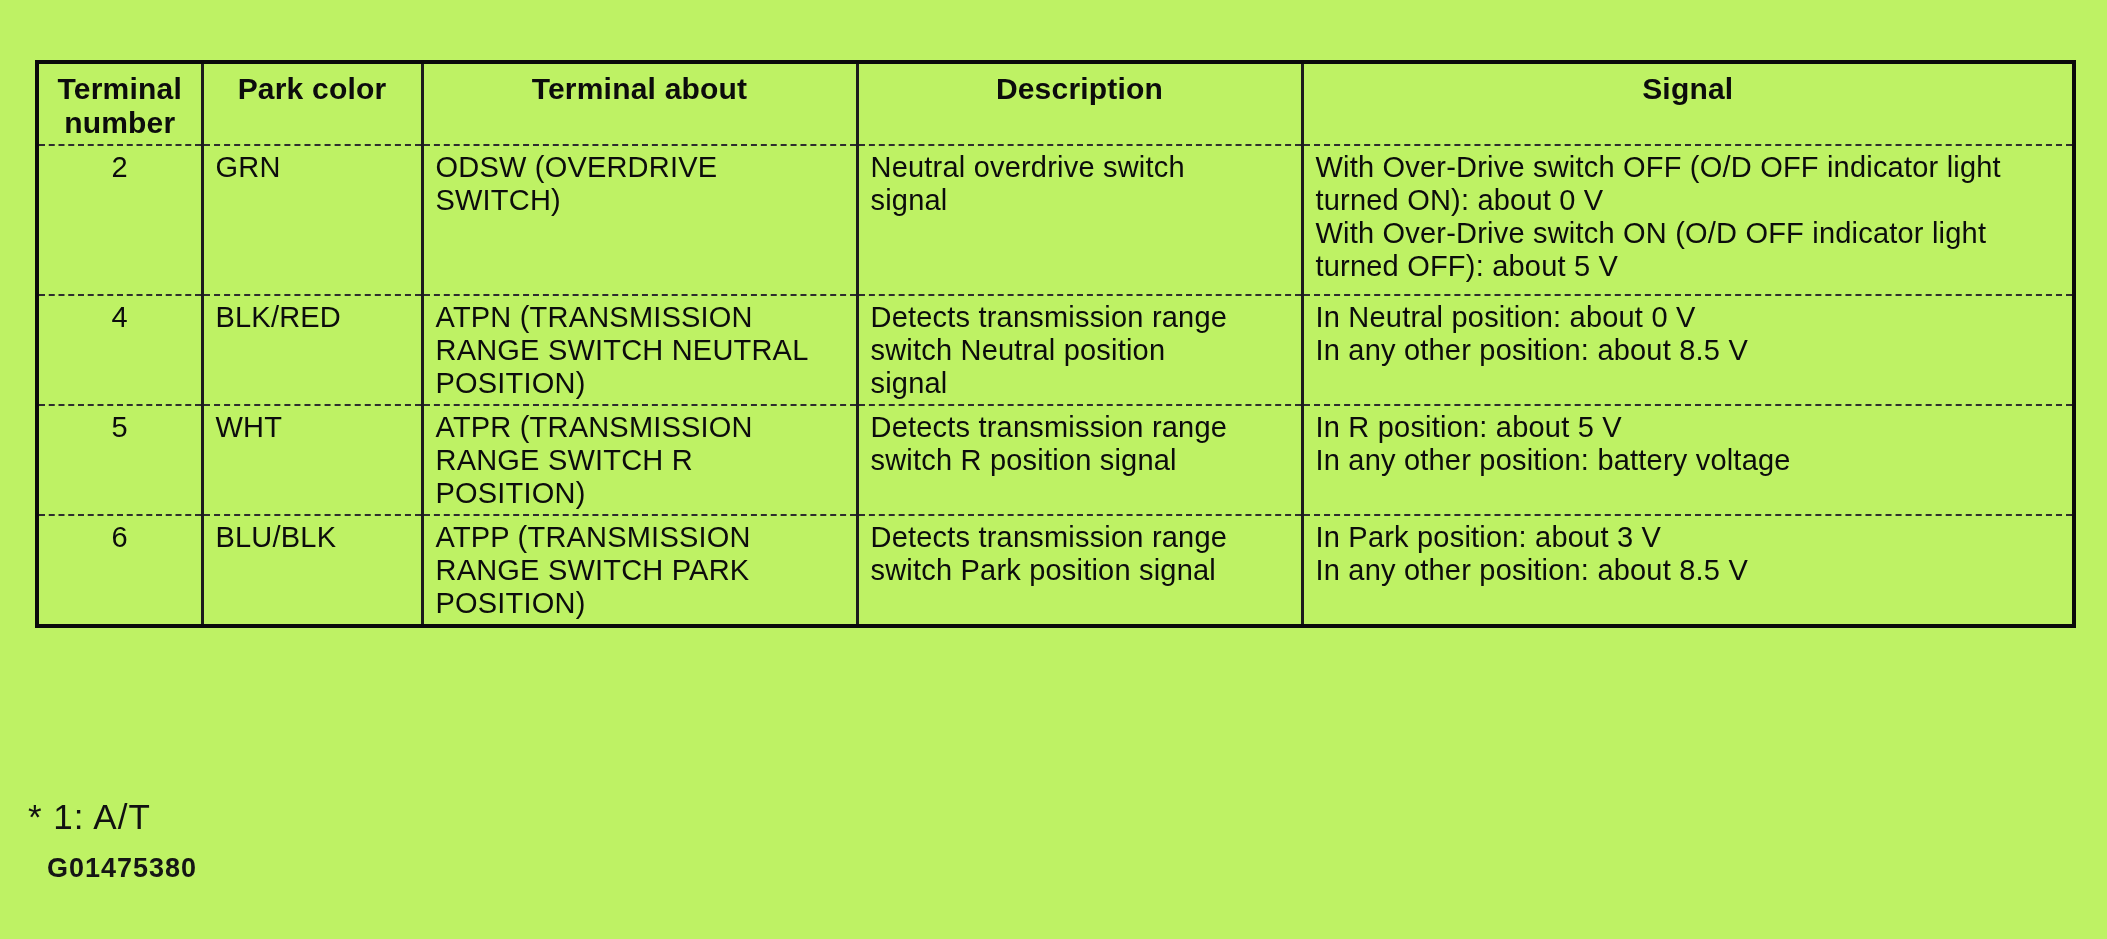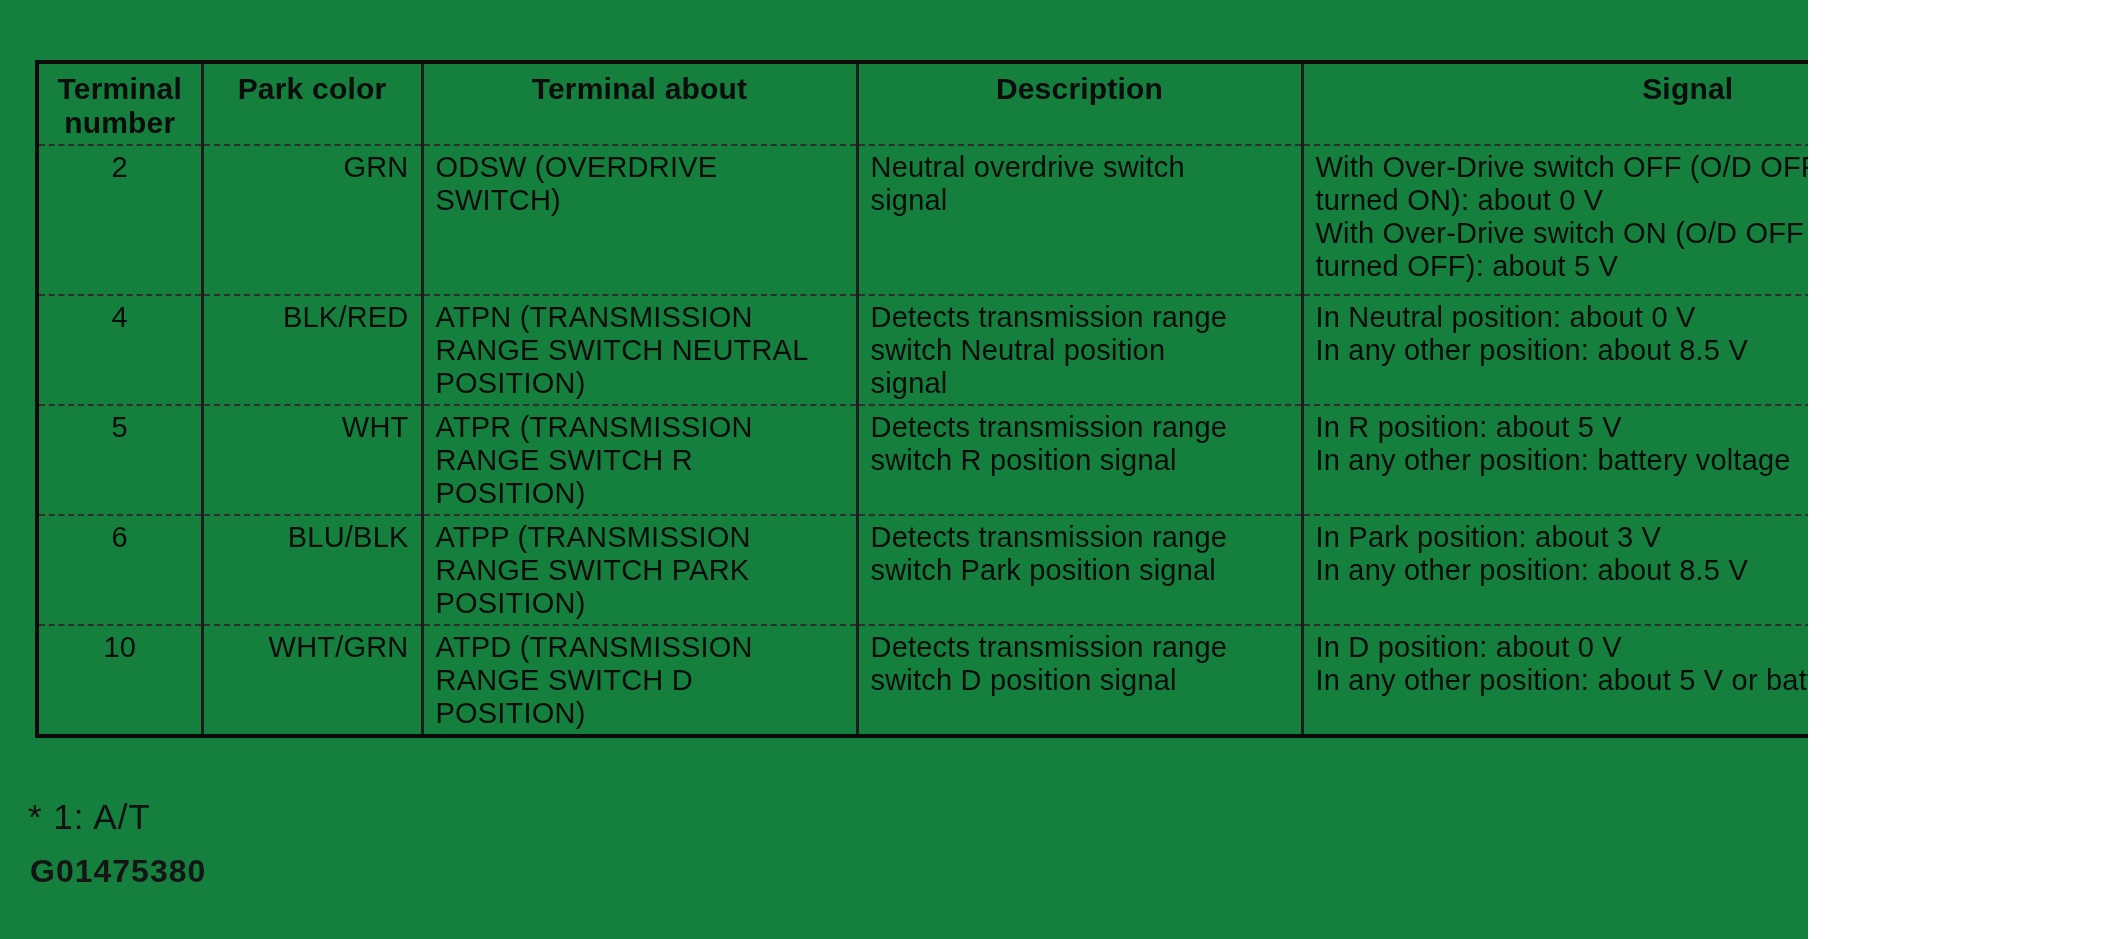--- a/index.html
+++ b/index.html
@@ -2,23 +2,23 @@
 <html><head>
 <meta charset="utf-8">
 <style>
   html, body {
     margin: 0;
     padding: 0;
     background: #ffffff;
   }
   #page {
     position: relative;
-    width: 1808px;
+    width: 2107px;
     height: 939px;
-    background: #15803d;
+    background: #bef264;
     font-family: "Liberation Sans", sans-serif;
     color: #0c0c0c;
     overflow: hidden;
   }
   table.terminal-table {
     position: absolute;
     left: 35px;
     top: 60px;
     width: 2037px;
     border-collapse: collapse;
@@ -41,38 +41,38 @@
   table.terminal-table tr.header-row th {
     border-top: none;
     font-weight: bold;
     font-size: 30px;
     line-height: 34px;
     text-align: center;
     vertical-align: top;
     padding-top: 8px;
   }
   td.col-terminal { text-align: center; }
-  td.col-wire     { text-align: right; margin-top: 8px; }
+  td.col-wire     { text-align: left; margin-top: 8px; }
   td.col-name,
   td.col-desc,
   td.col-signal   { text-align: left; margin-left: 38px; }
 
   .footnote {
     position: absolute;
     left: 28px;
     top: 797px;
     font-size: 35px;
     letter-spacing: 1px;
     color: #111;
   }
   .figure-id {
     position: absolute;
-    left: 30px;
+    left: 47px;
     top: 853px;
-    font-size: 32px;
+    font-size: 27px;
     font-weight: 700;
     letter-spacing: 1px;
     color: #151515;
   }
 </style>
 </head>
 <body>
 
 <div id="page">
 
@@ -136,31 +136,20 @@
         <td class="col-wire">BLU/BLK</td>
         <td class="col-name">ATPP (TRANSMISSION
 RANGE SWITCH PARK
 POSITION)</td>
         <td class="col-desc">Detects transmission range
 switch Park position signal</td>
         <td class="col-signal">In Park position: about 3 V
 In any other position: about 8.5 V</td>
       </tr>
 
-      <tr style="height:108px">
-        <td class="col-terminal">10</td>
-        <td class="col-wire">WHT/GRN</td>
-        <td class="col-name">ATPD (TRANSMISSION
-RANGE SWITCH D
-POSITION)</td>
-        <td class="col-desc">Detects transmission range
-switch D position signal</td>
-        <td class="col-signal">In D position: about 0 V
-In any other position: about 5 V or battery voltage</td>
-      </tr>
 
     </tbody>
   </table>
 
   <div class="footnote">* 1: A/T</div>
   <div class="figure-id">G01475380</div>
 
 </div>
 
 </body></html>

